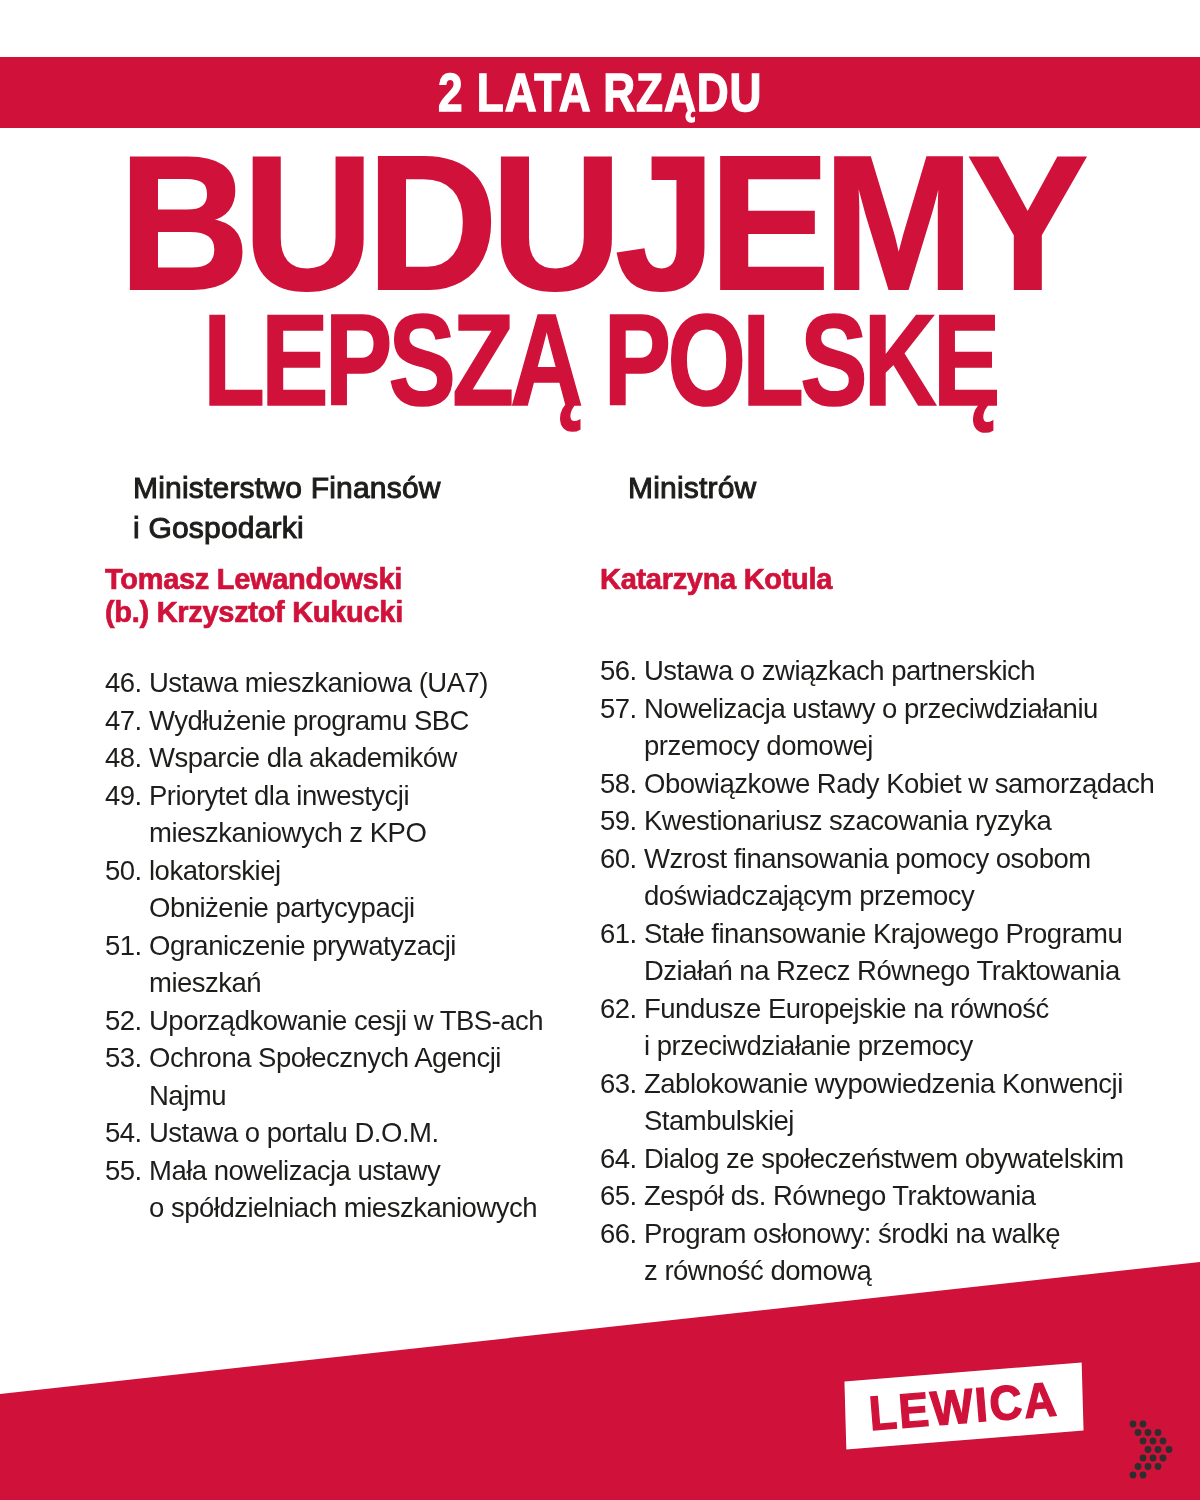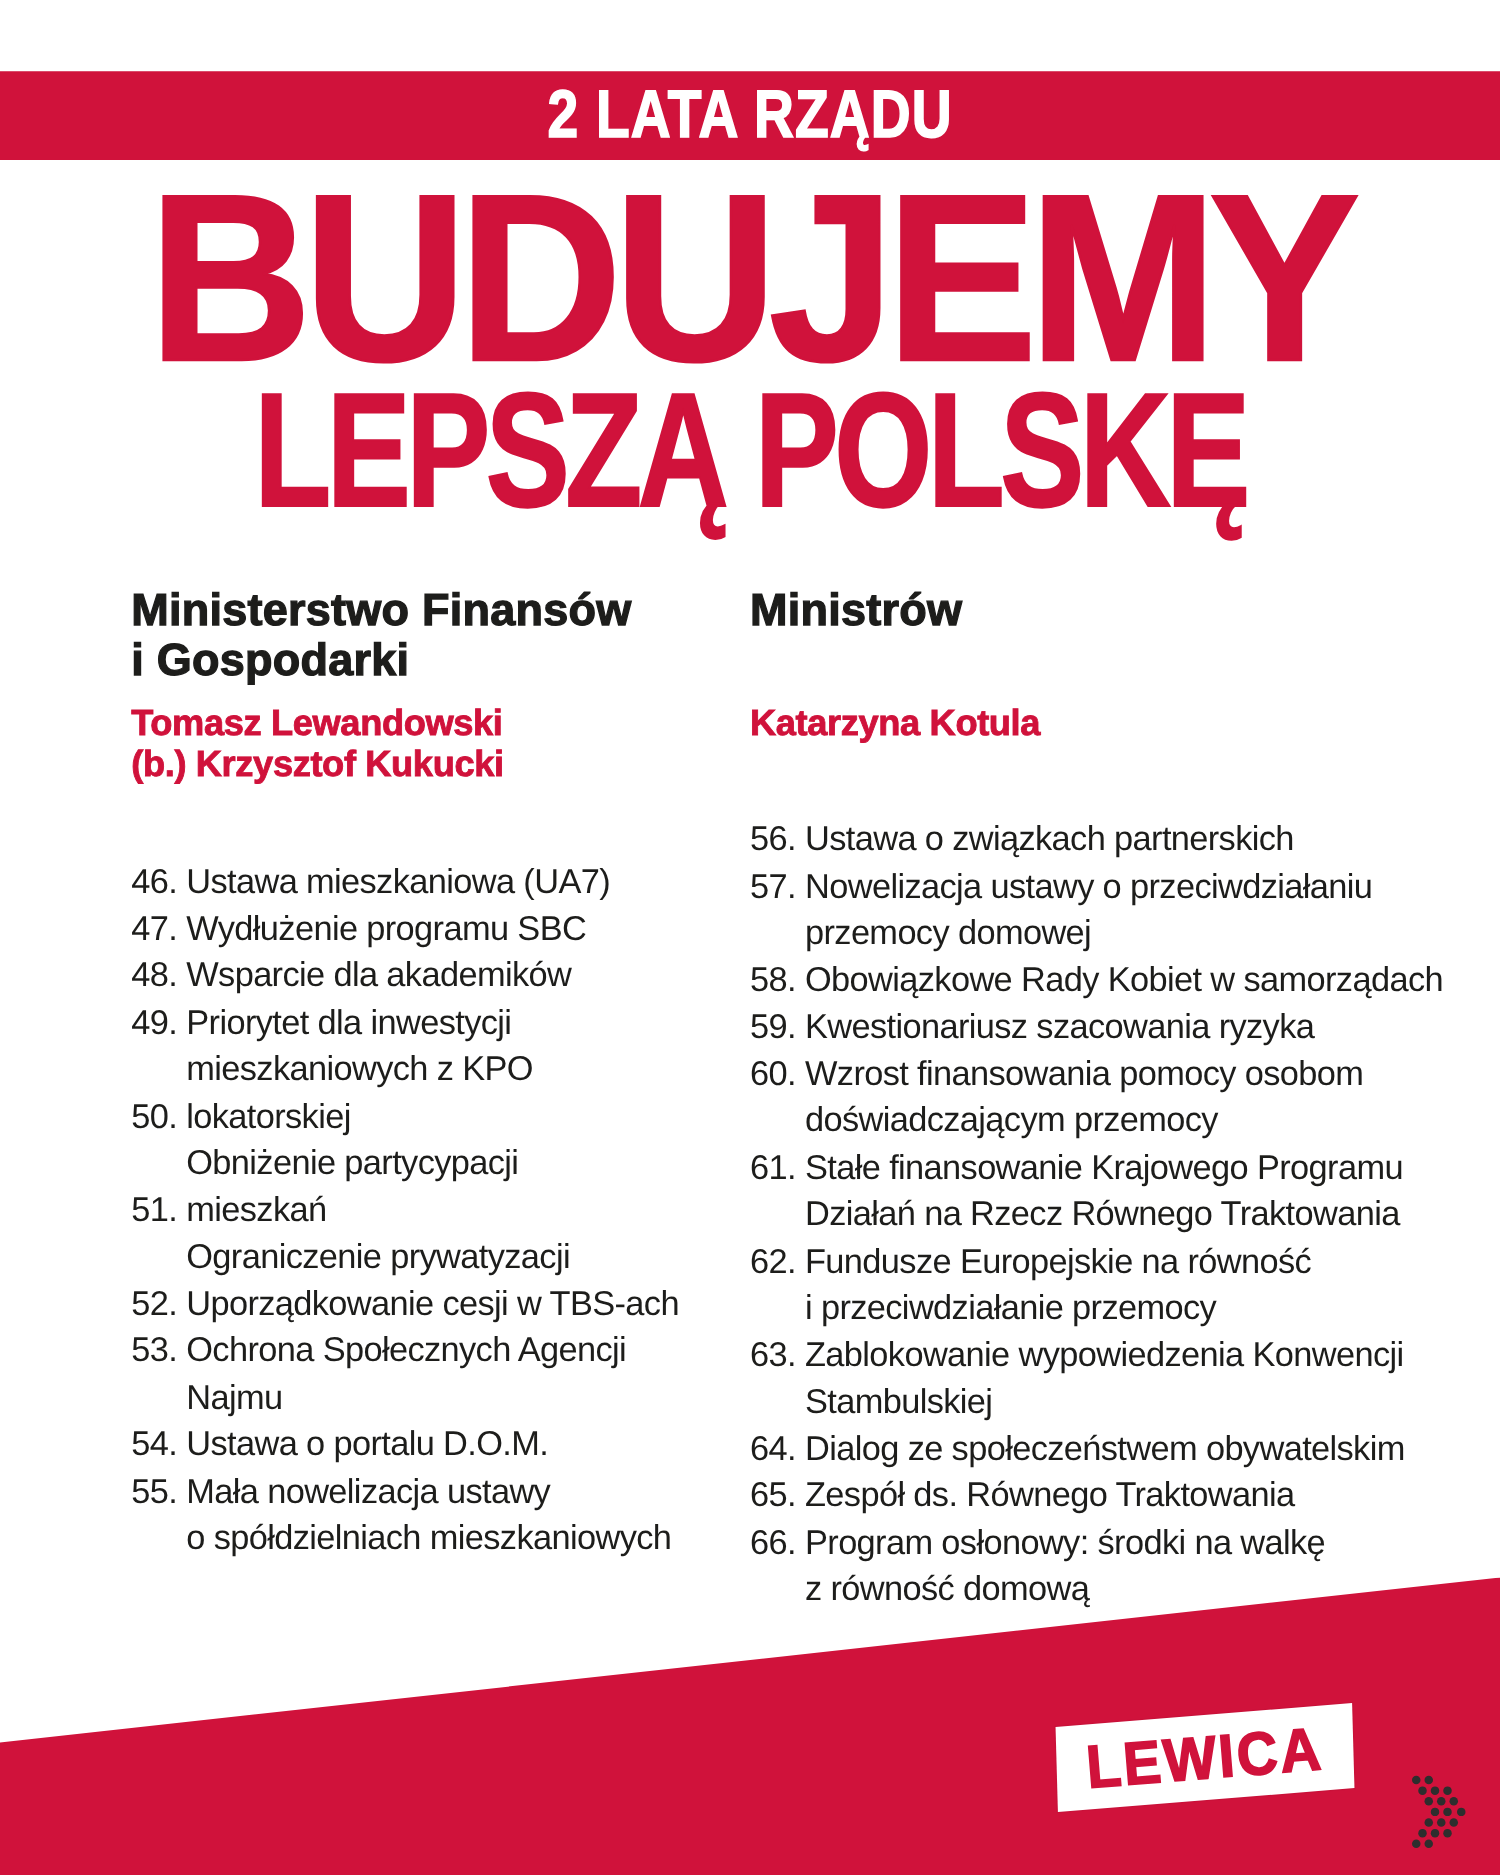--- a/index.html
+++ b/index.html
@@ -45,28 +45,29 @@
     letter-spacing:-4px;
     -webkit-text-stroke:1.5px var(--red);
     transform:scale(0.90,1.16);transform-origin:center top;
     white-space:nowrap;
   }
   
   .col{position:absolute;top:468px;}
   .col.c0{left:105px;width:470px;}
   .col.c1{left:600px;width:580px;}
   .col-header{
-    font-size:36px;line-height:40px;font-weight:bold;color:var(--ink);
+    font-size:30px;line-height:40px;font-weight:normal;color:var(--ink);
     -webkit-text-stroke:1px var(--ink);
     letter-spacing:0.2px;
     height:95px;
+    margin-left:28px;
   }
   .names{font-size:29px;line-height:33px;font-weight:bold;color:var(--red);
     -webkit-text-stroke:0.7px var(--red);letter-spacing:-0.3px;}
-  .list.l0{margin-top:57px;}
+  .list.l0{margin-top:35px;}
   .list.l1{margin-top:56px;}
   .item{display:flex;align-items:flex-start;}
   .item .num{
     flex:0 0 44px;font-size:27.5px;line-height:37.5px;letter-spacing:-0.5px;
   }
   .item .lines{flex:1;}
   .item .lines div{
     font-size:27.5px;line-height:37.5px;letter-spacing:-0.5px;white-space:nowrap;
   }
   
@@ -140,22 +141,22 @@
           <div class="item">
             <span class="num">50.</span>
             <div class="lines">
               <div>lokatorskiej</div>
               <div>Obniżenie partycypacji</div>
             </div>
           </div>
           <div class="item">
             <span class="num">51.</span>
             <div class="lines">
+              <div>Ograniczenie prywatyzacji</div>
               <div>mieszkań</div>
-              <div>Ograniczenie prywatyzacji</div>
             </div>
           </div>
           <div class="item">
             <span class="num">52.</span>
             <div class="lines">
               <div>Uporządkowanie cesji w TBS-ach</div>
             </div>
           </div>
           <div class="item">
             <span class="num">53.</span>

